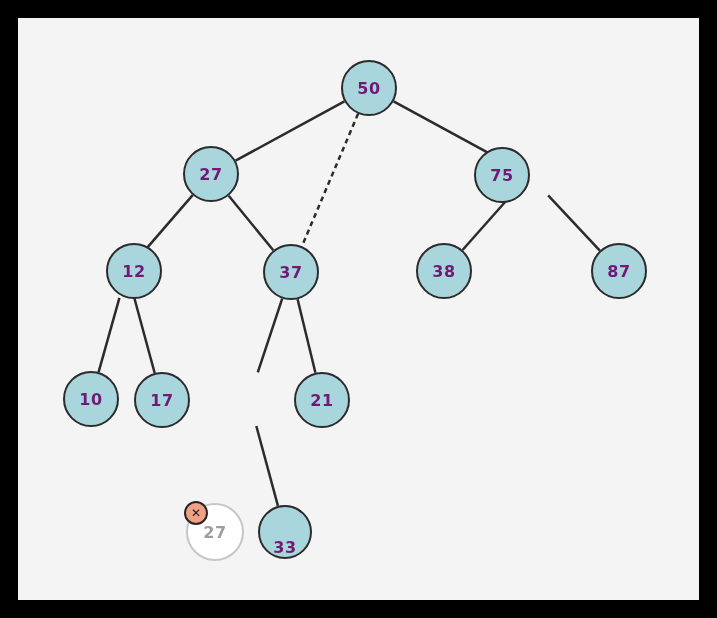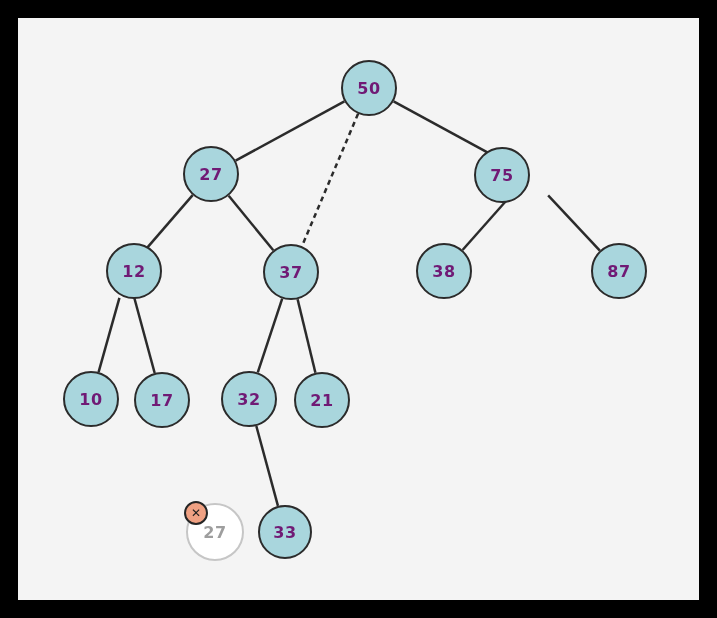--- a/index.html
+++ b/index.html
@@ -118,27 +118,24 @@
       </div>
       <div class="node normal" style="left: 591px; top: 243px; width: 56px; height: 56px;">
         <span>87</span>
       </div>
       <div class="node normal" style="left: 63px; top: 371px; width: 56px; height: 56px;">
         <span>10</span>
       </div>
       <div class="node normal" style="left: 134px; top: 372px; width: 56px; height: 56px;">
         <span>17</span>
       </div>
-      <div class="node normal" style="left: 221px; top: 371px; width: 56px; height: 56px;">
-        <span>32</span>
-      </div>
       <div class="node normal" style="left: 294px; top: 372px; width: 56px; height: 56px;">
         <span>21</span>
       </div>
-      <div class="node normal" style="left: 258px; top: 505px; width: 54px; height: 54px;">
+      <div class="node normal" style="left: 258px; top: 505px; width: 54px; height: 54px; align-items: flex-end;">
         <span>33</span>
       </div>
       <div class="node ghost" style="left: 186px; top: 503px; width: 58px; height: 58px;">
         <span>27</span>
       </div>
       <div class="badge" style="left: 184px; top: 501px; width: 24px; height: 24px;">
         <span>✕</span>
       </div>
     </div>
 </div>

